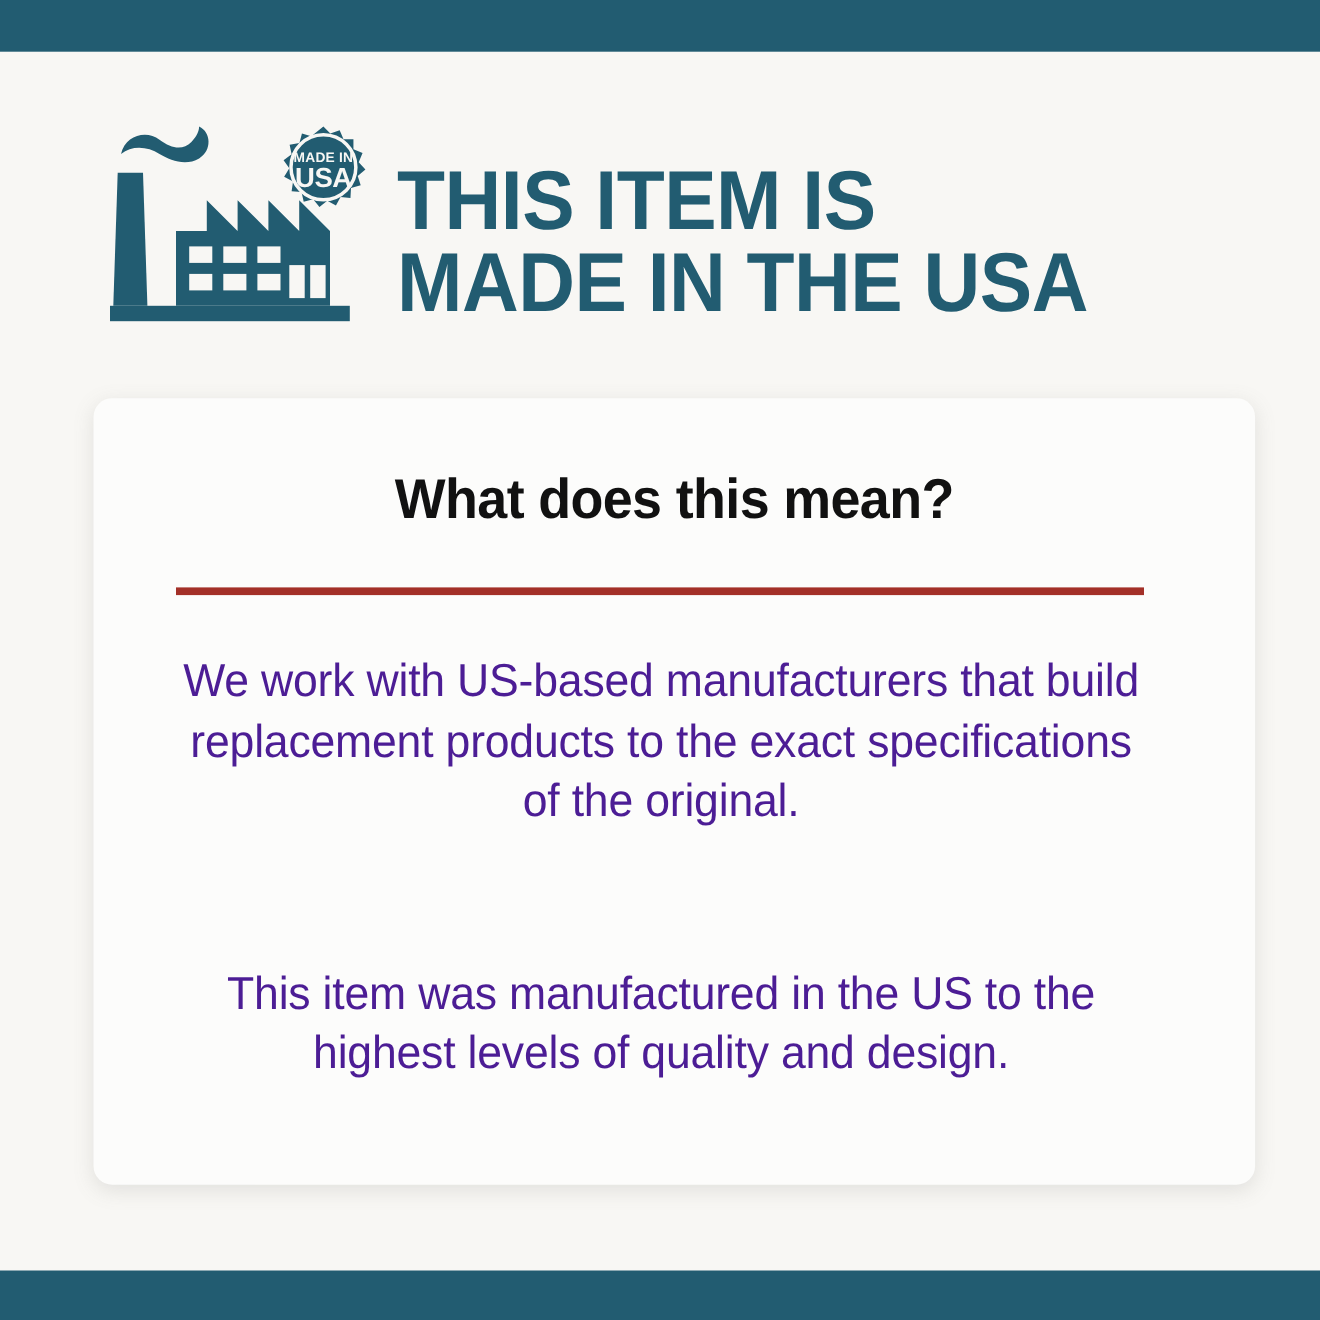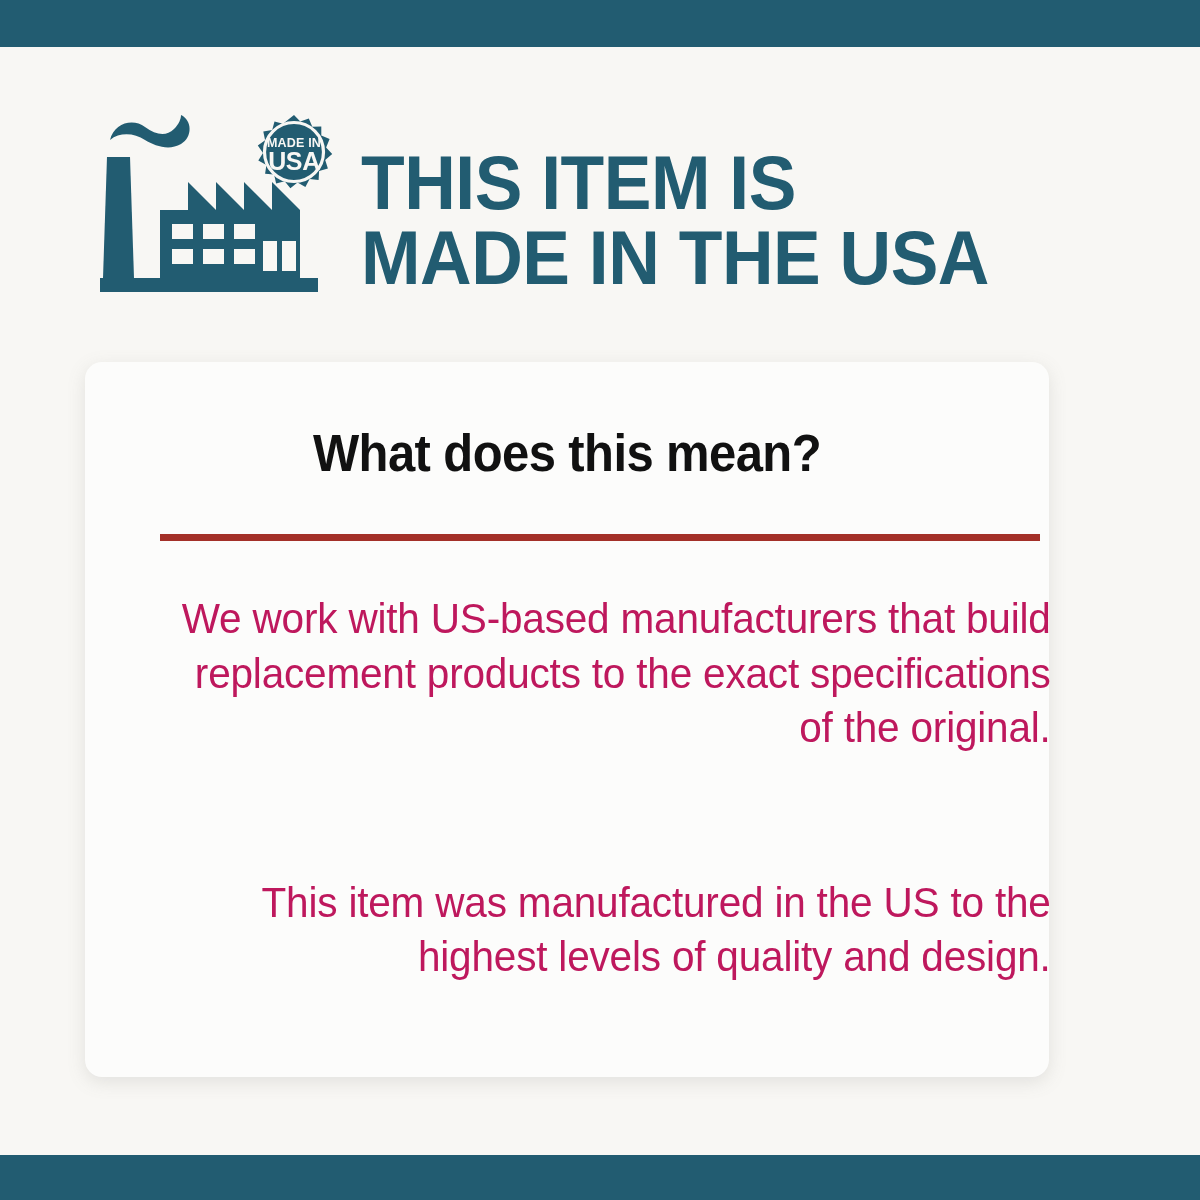--- a/index.html
+++ b/index.html
@@ -47,21 +47,21 @@
     transform:scaleX(0.94);
     transform-origin:left center;
     white-space:nowrap;
   }
   .title-line { display:block; }
 
   
   #card {
     position:absolute;
     left:85px; top:362px;
-    width:964px; height:715px;
+    width:1056px; height:715px;
     background:#fcfcfb;
     border-radius:17px;
     box-shadow:0 5px 18px rgba(120,120,115,0.17);
   }
 
   #card-heading {
     position:absolute;
     left:0; top:62px; width:100%;
     text-align:center;
     color:#111111;
@@ -76,22 +76,22 @@
     left:75px; top:534px - 362px;
     top:172px;
     width:880px; height:7px;
     background:#a33028;
   }
 
   #body-block {
     position:absolute;
     left:50px; top:230px;
     width:932px;
-    text-align:right;
-    color:#be185d;
+    text-align:center;
+    color:#4c1d95;
   }
 
   .para {
     font-size:42px;
     line-height:1.30;
     letter-spacing:-0.2px;
     transform:scaleX(0.965);
   }
   #para-2 { margin-top:120px; }
 </style>

